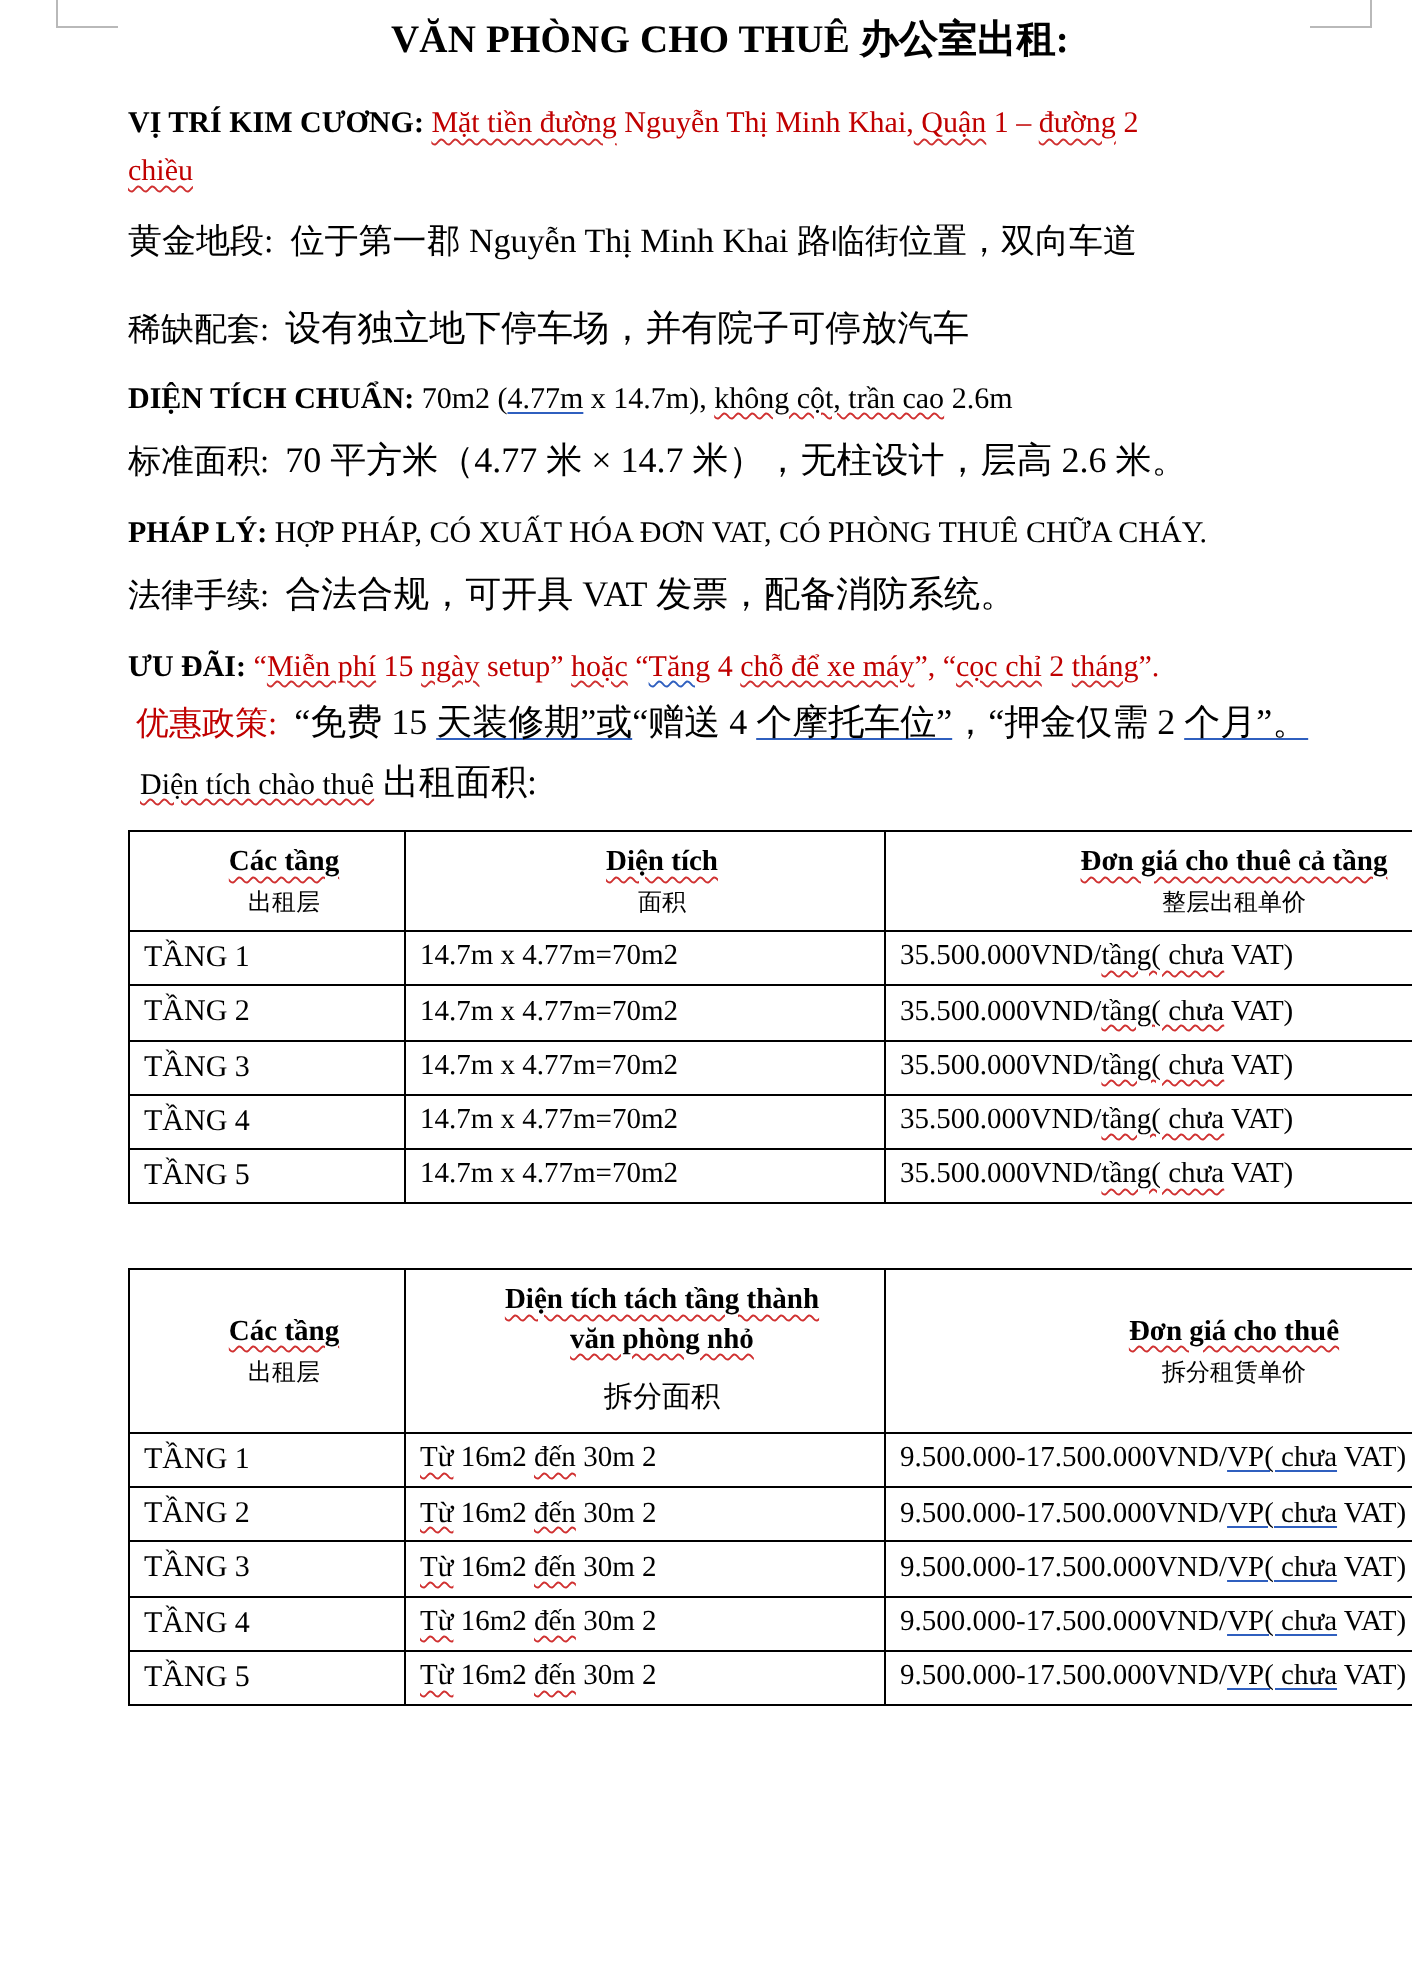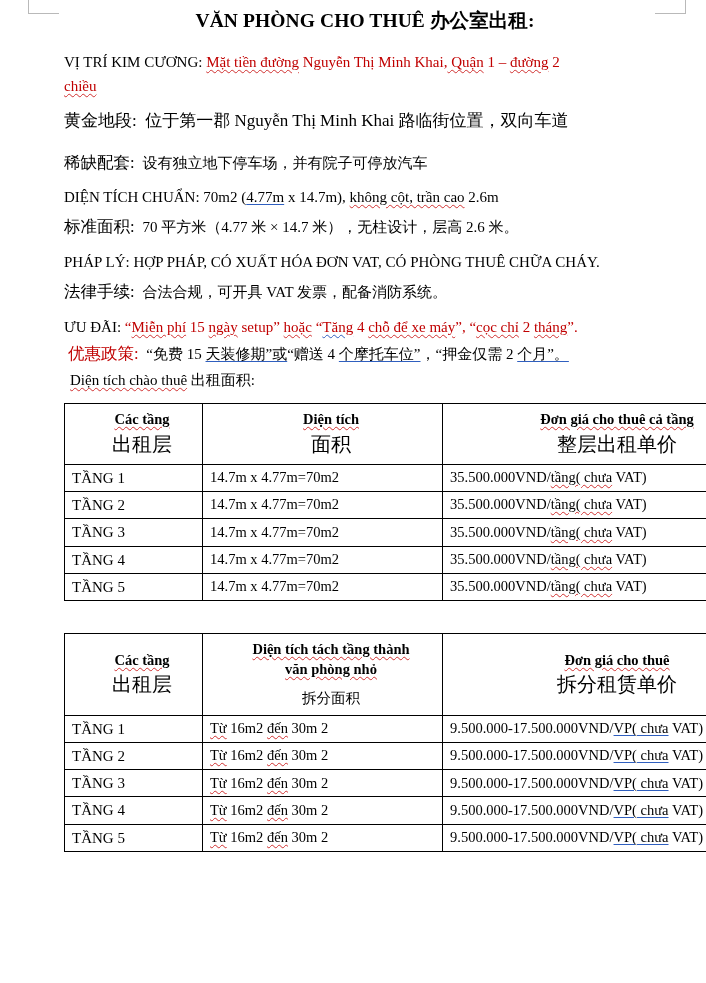--- a/index.html
+++ b/index.html
@@ -50,32 +50,32 @@
     line-height: 1.45;
   }
 
   .gap-lg { height: 17px; }
   .gap-md { height: 11px; }
   .gap-sm { height: 6px; }
   .gap-xs { height: 3px; }
 
   
   .lbl-vi {              
-    font-weight: normal;
+    font-weight: bold;
     font-size: 15px;
   }
   .lbl-cn {              
     font-weight: normal;
     font-size: 16.5px;
   }
 
   .t-red   { color: #c00000; }
 
   .vi-body { font-size: 15px; }
-  .cn-body { font-size: 15px; }
+  .cn-body { font-size: 18px; }
 
   .big-cn { font-size: 17px; }
 
   
   .sq-red {
     text-decoration: underline;
     text-decoration-style: wavy;
     text-decoration-color: #d03030;
     text-decoration-thickness: 1px;
     text-underline-offset: 1.5px;
@@ -118,21 +118,21 @@
     padding-top: 6px;
     padding-bottom: 6px;
     padding-left: 24px;
   }
   .hdr-vi {
     font-weight: bold;
     font-size: 14.5px;
     display: block;
   }
   .hdr-cn {
-    font-size: 20px;
+    font-size: 12px;
     display: block;
     padding-top: 1px;
   }
   .hdr-cn2 {
     font-size: 14.5px;
     display: block;
     padding-top: 10px;
   }
   td.cell-floor { font-size: 15px; }
   td.cell-area  { font-size: 14.5px; }

